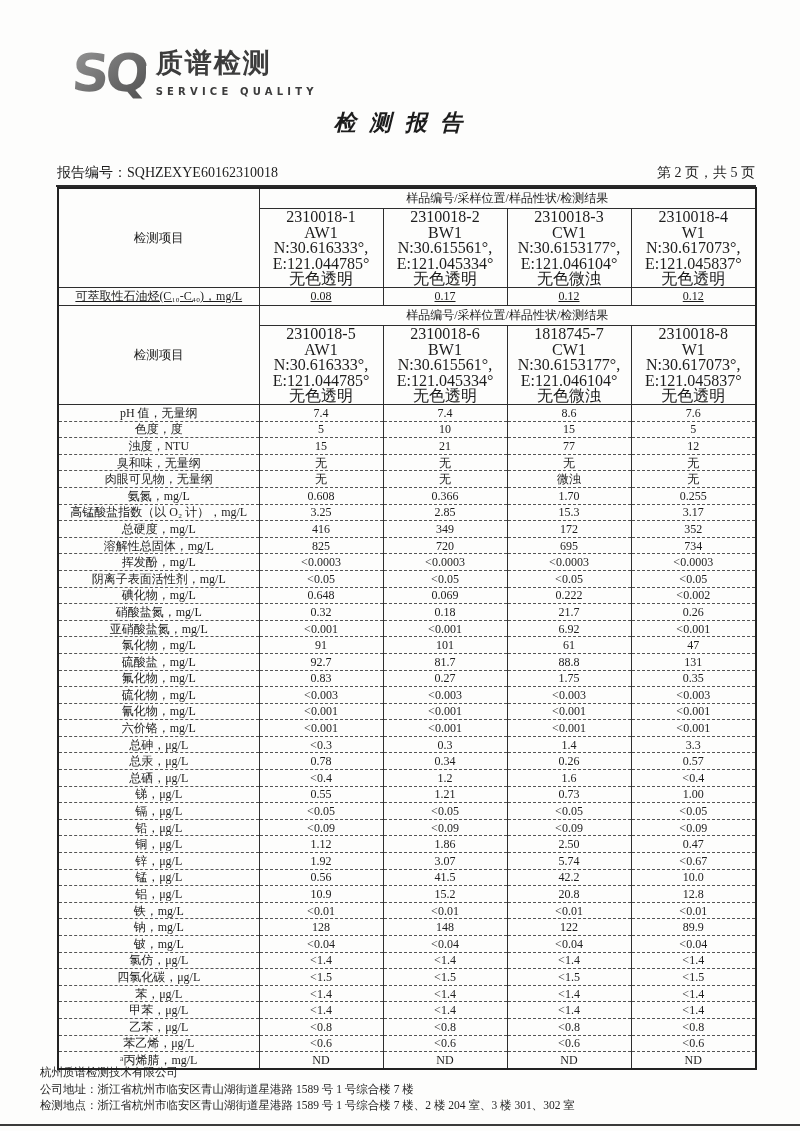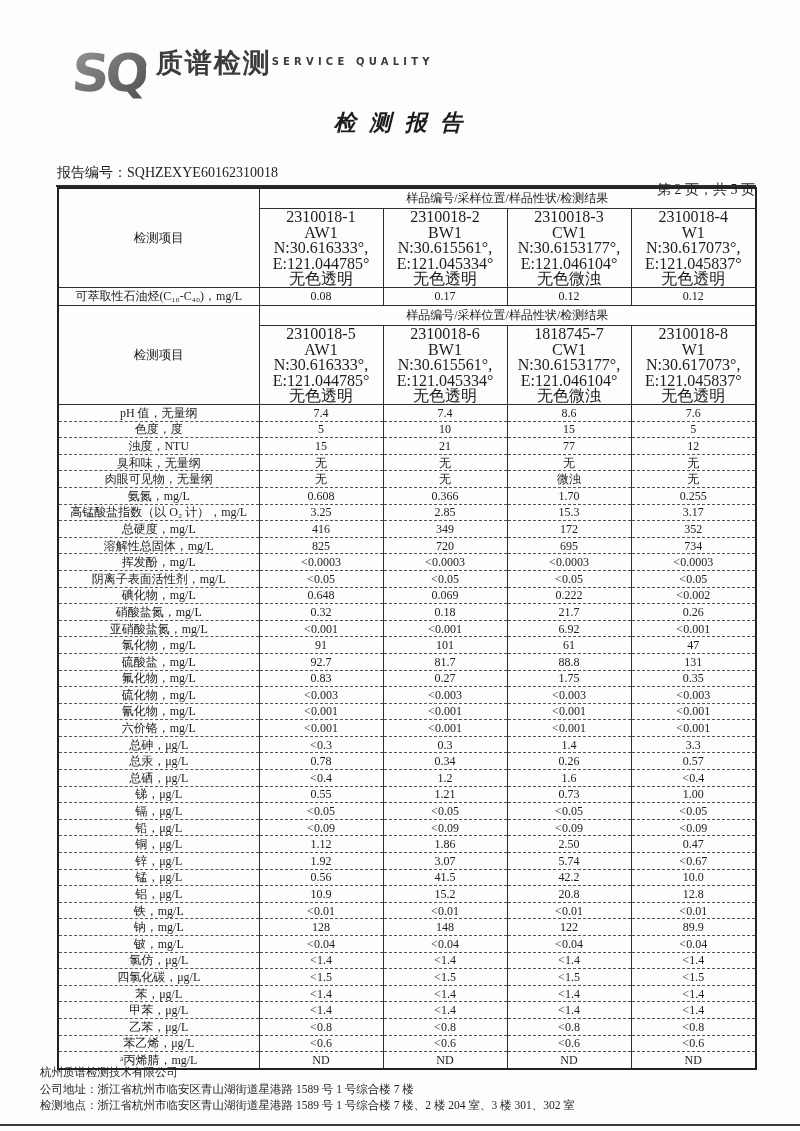--- a/index.html
+++ b/index.html
@@ -4,42 +4,42 @@
 <style>
   html,body{margin:0;padding:0;background:#e8e8e8;}
   .page{position:relative;width:800px;height:1131px;background:#fdfdfc;margin:0 auto;overflow:hidden;
         font-family:"Liberation Serif","DejaVu Serif",serif;color:#1c1c1c;}
   
   .logo{position:absolute;left:72px;top:40px;display:flex;align-items:flex-start;gap:10px;}
   .sq-mark{font-family:"DejaVu Sans","Liberation Sans",sans-serif;font-weight:bold;font-size:52px;
            line-height:66px;letter-spacing:-4px;transform:skewX(-4deg);
            background:linear-gradient(135deg,#9a9a9a 0%,#6e6e6e 55%,#4f4f4f 100%);
            -webkit-background-clip:text;background-clip:text;color:transparent;}
-  .logo-text{display:flex;flex-direction:row;padding-top:8px;}
+  .logo-text{display:flex;flex-direction:column;padding-top:8px;}
   .logo-name{font-family:"DejaVu Sans","Liberation Sans",sans-serif;font-weight:bold;font-size:27px;
              line-height:30px;color:#3c3c3c;letter-spacing:2px;}
   .logo-tagline{font-family:"DejaVu Sans","Liberation Sans",sans-serif;font-weight:bold;font-size:10px;
                 letter-spacing:4.2px;color:#3c3c3c;margin-top:8px;}
   
   .doc-title{position:absolute;left:0;top:108px;width:100%;text-align:center;
              font-size:22px;font-weight:bold;letter-spacing:4px;font-style:italic;}
   .report-line{position:absolute;left:57px;right:45px;top:164px;font-size:14px;}
   .report-no{position:absolute;left:0;top:0;}
-  .page-ind{position:absolute;right:0;top:17px;}
+  .page-ind{position:absolute;right:0;top:0;}
   .top-rule{position:absolute;left:56px;top:185px;width:700px;height:2px;background:#2a2a2a;}
   
   table.results{position:absolute;left:57px;top:187px;width:698px;border-collapse:collapse;
                 table-layout:fixed;font-size:12px;}
   table.results{border:2px solid #222;}
   td{border-left:1px solid #2e2e2e;border-right:1px solid #2e2e2e;padding:0 2px;
      text-align:center;vertical-align:middle;overflow:hidden;white-space:nowrap;}
   tr.head-row td{height:19px;border-bottom:1px solid #2e2e2e;}
   td.item-head{font-size:12.5px;}
   tr.sample-row td{height:78px;border-bottom:1px solid #2e2e2e;line-height:15.4px;font-size:16px;}
-  tbody.petro tr td{height:16px;border-bottom:1px solid #2e2e2e;}
+  tbody.petro tr td{height:16px;border-bottom:1px solid #2e2e2e;text-decoration:underline;}
   tbody.rows tr td{height:15.6px;border-bottom:1px dashed #555;line-height:14px;}
   tbody.rows tr:last-child td{border-bottom:1px solid #2e2e2e;text-align:center;}
   
   .footer{position:absolute;left:40px;top:1064px;font-size:11.5px;line-height:16.5px;color:#1f1f1f;}
   .bottom-rule{position:absolute;left:0;top:1124px;width:800px;height:2px;background:#3a3a3a;}
 </style>
 </head>
 <body>
 
 <div class="page">

